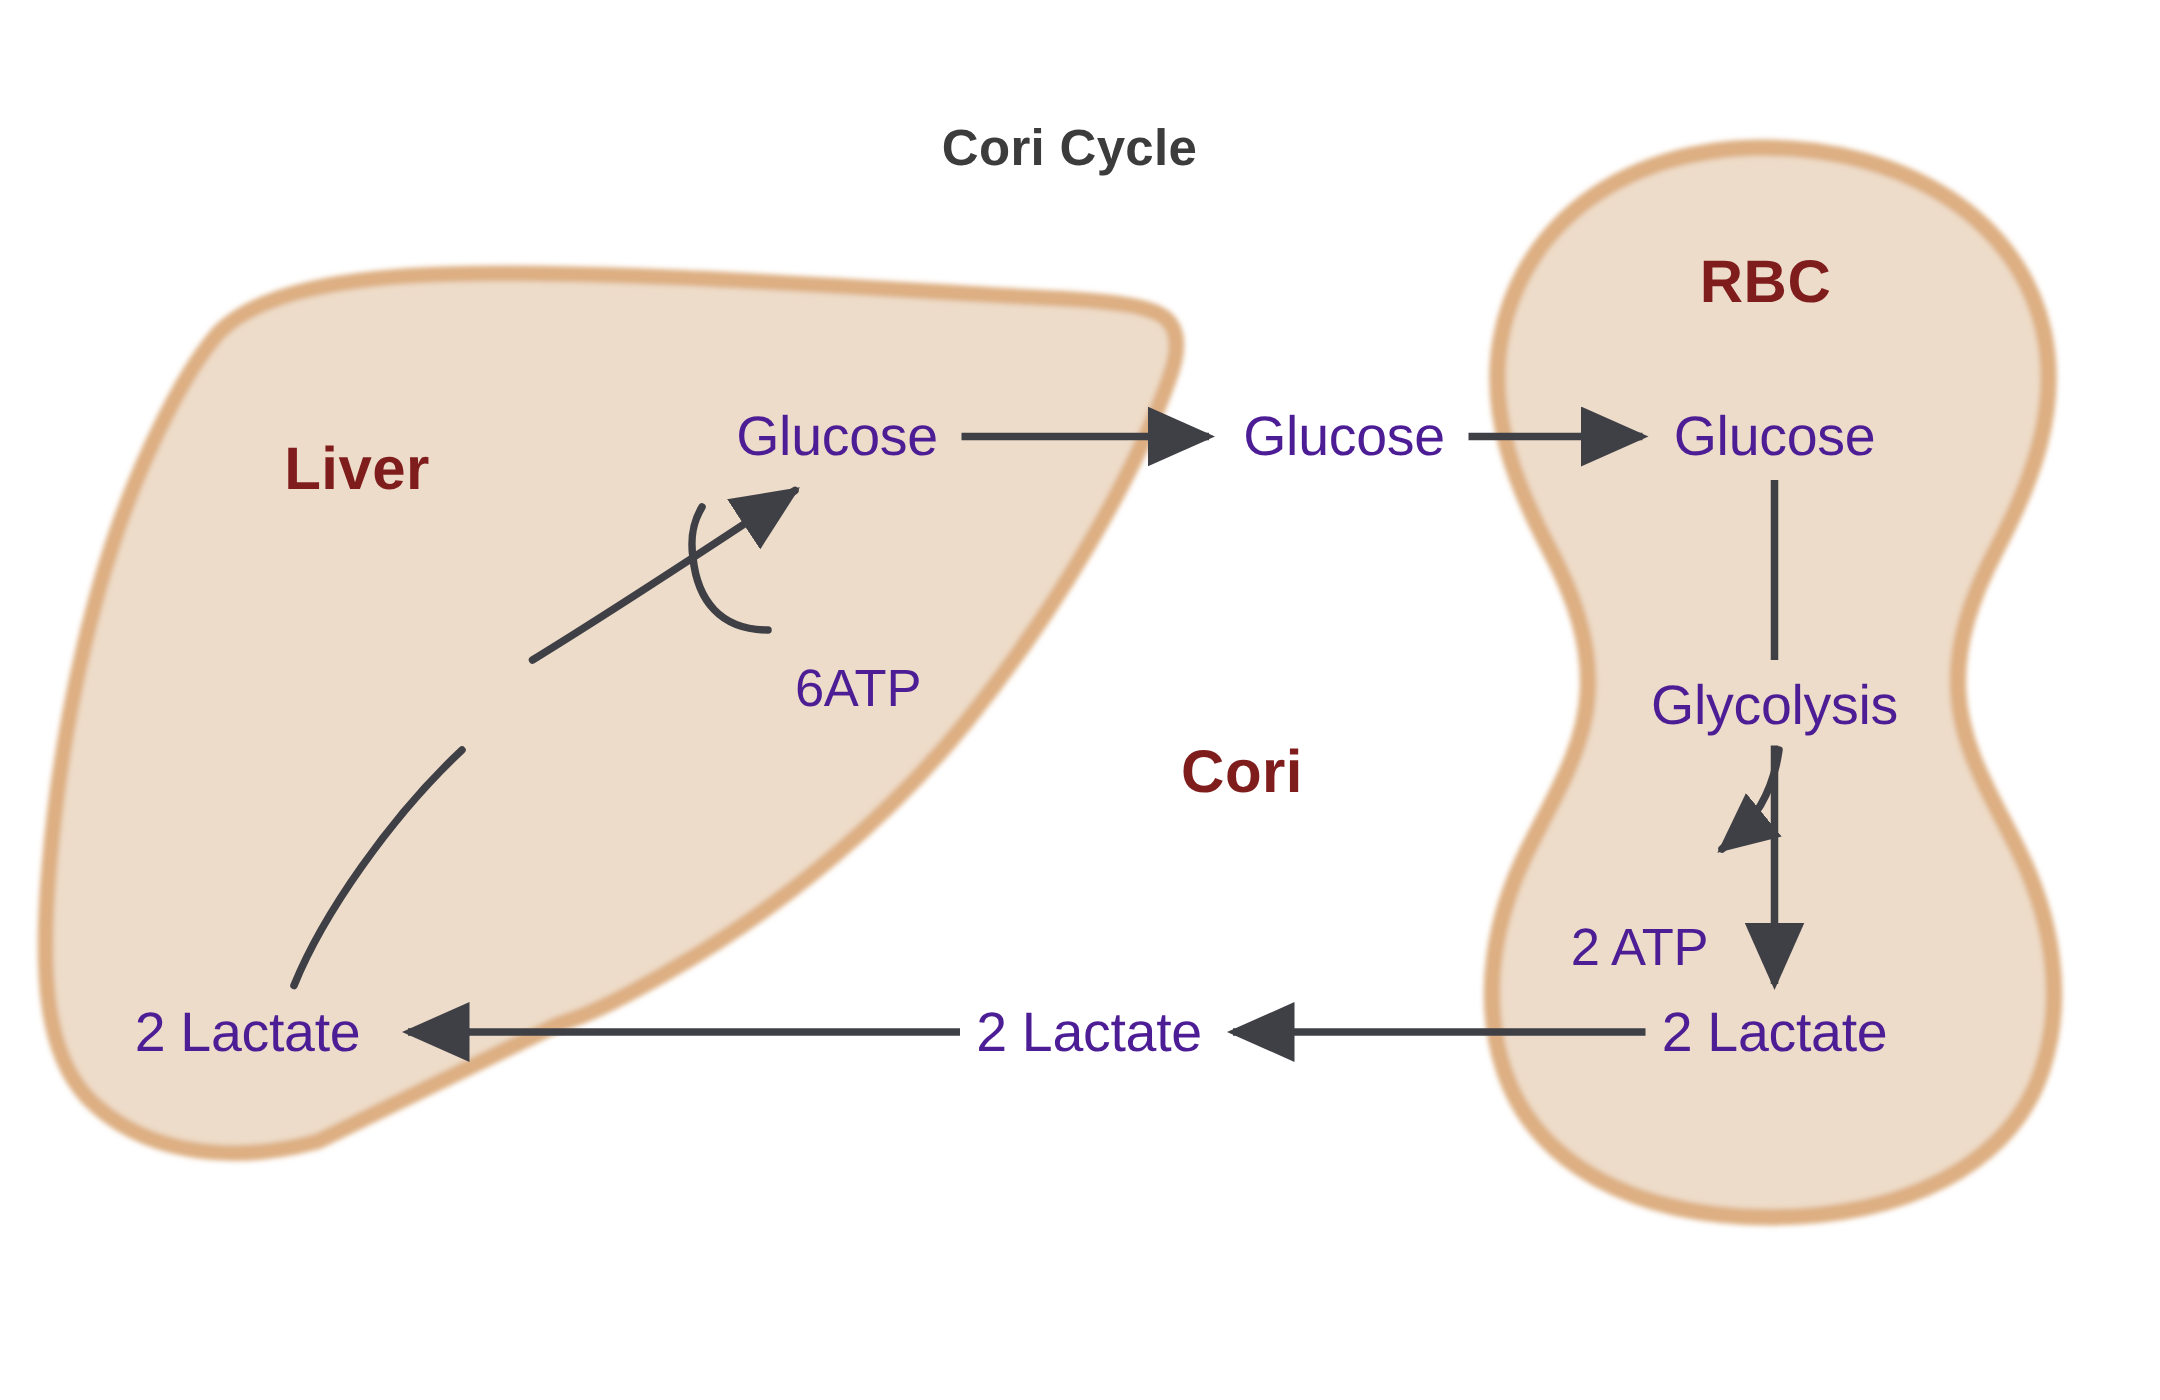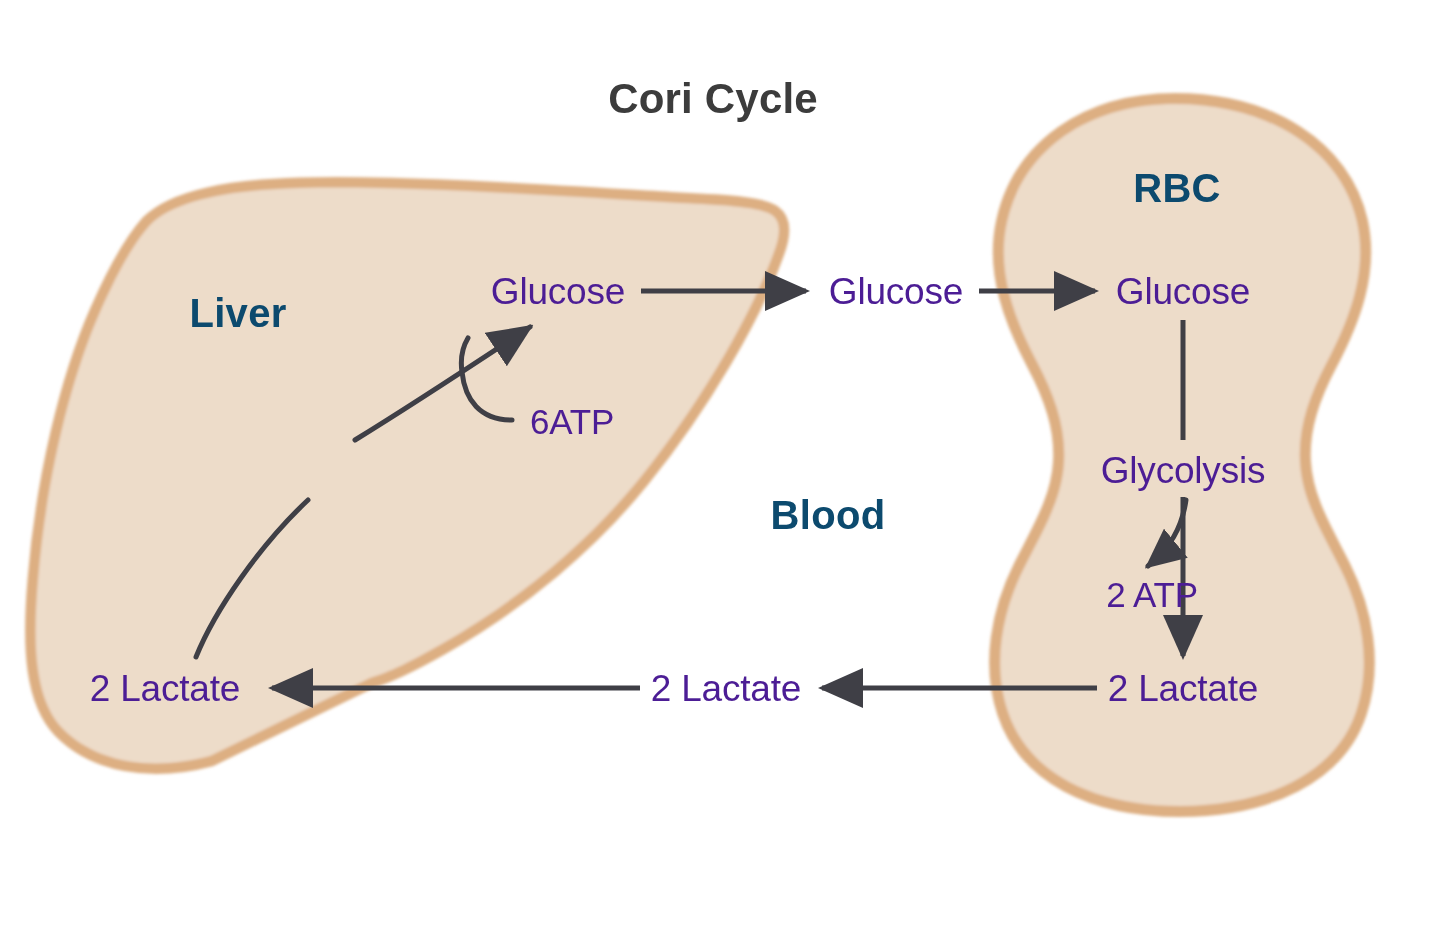--- a/index.html
+++ b/index.html
@@ -36,32 +36,33 @@
     color: #4c1d95;
     font-size: 37px;
     font-weight: 400;
     letter-spacing: -0.2px;
     line-height: 1;
     transform: translate(-50%, -50%);
     user-select: none;
   }
   .label.bold-brown {
     font-weight: bold;
-    color: #0c4a6e;
+    color: #7f1d1d;
     font-size: 40px;
     letter-spacing: 0.3px;
   }
   .label.title {
     font-weight: bold;
     color: #3c3c3c;
-    font-size: 42px;
+    font-size: 34px;
     letter-spacing: 0.2px;
   }
   .label.small {
     font-size: 35px;
+    margin-top: 38px;
   }
 </style>
 </head>
 <body>
 
 <div id="stage">
 
   <svg class="diagram" viewBox="0 0 1440 933" xmlns="http://www.w3.org/2000/svg">
     <defs>
       <marker id="arrowhead" markerWidth="9" markerHeight="8" refX="8.2" refY="4" orient="auto" markerUnits="strokeWidth">
@@ -166,29 +167,29 @@
 
   <div class="label bold-brown" style="left:238px; top:313px;text-align:center;">Liver</div>
 
   <div class="label" style="left:558px; top:291px;">Glucose</div>
 
 
   <div class="label small" style="left:572px; top:421px;">6ATP</div>
 
   <div class="label" style="left:165px; top:688px;">2 Lactate</div>
 
-  <div class="label bold-brown" style="left:828px; top:515px;">Blood</div>
+  <div class="label bold-brown" style="left:828px; top:515px;">Cori</div>
 
   <div class="label" style="left:896px; top:291px;">Glucose</div>
 
   <div class="label" style="left:726px; top:688px;">2 Lactate</div>
 
   <div class="label bold-brown" style="left:1177px; top:188px;">RBC</div>
 
   <div class="label" style="left:1183px; top:291px;">Glucose</div>
 
   <div class="label" style="left:1183px; top:470px;text-align:center;">Glycolysis</div>
 
-  <div class="label small" style="left:1152px; top:594px;">2 ATP</div>
+  <div class="label small" style="left:1093px; top:594px;">2 ATP</div>
 
   <div class="label" style="left:1183px; top:688px;">2 Lactate</div>
 
 </div>
 
 </body></html>

